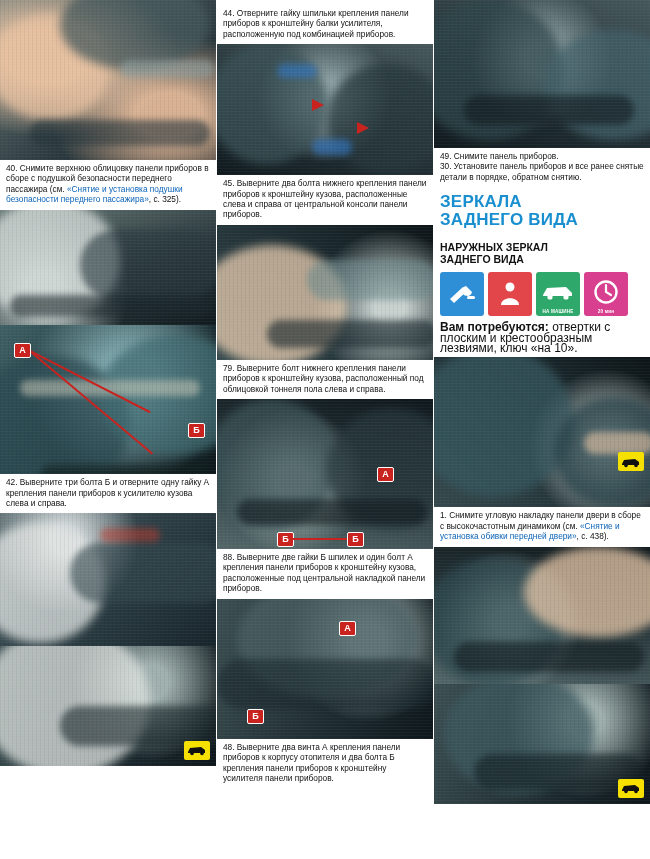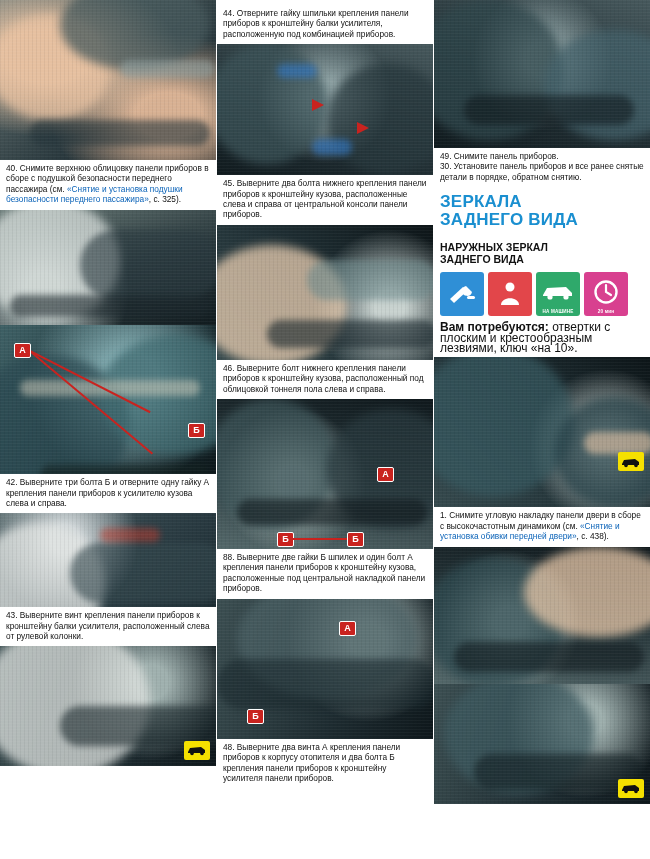--- a/index.html
+++ b/index.html
@@ -187,23 +187,20 @@
       <div class="capover">
         <span>42. Выверните три болта Б и отверните одну гайку А крепления панели приборов к усилителю кузова слева и справа.</span>
       </div>
     </div>
 
     <div class="photo ph-a" style="height:133px">
       <div class="blob" style="left:-25px;top:10px;width:130px;height:120px;background:#e3e6e4;"></div>
       <div class="streak" style="left:70px;top:30px;width:160px;height:60px;background:#33474d;"></div>
       <div class="streak" style="left:100px;top:15px;width:60px;height:14px;background:#c0392b;opacity:.5"></div>
       <div class="grain"></div>
-      <div class="capover">
-        <span>43. Выверните винт крепления панели приборов к кронштейну балки усилителя, расположенный слева от рулевой колонки.</span>
-      </div>
     </div>
 
     <div class="photo ph-b" style="height:120px">
       <div class="blob" style="left:-20px;top:-20px;width:170px;height:150px;background:#dfe3e0;"></div>
       <div class="streak" style="left:60px;top:60px;width:170px;height:40px;background:#1c2a2e;"></div>
       <div class="grain"></div>
       <div class="logo" style="right:6px;bottom:6px;">
         <svg width="20" height="12" viewBox="0 0 20 12">
             <path d="M1 8 L3 4 L14 3 L18 6 L18 9 L1 9 Z" fill="#111"></path>
             <circle cx="5" cy="9.5" r="1.8" fill="#111"></circle>
@@ -234,21 +231,21 @@
     </div>
 
     <div class="photo ph-e" style="height:135px">
       <div class="blob" style="left:-20px;top:20px;width:150px;height:120px;background:#e9cdb0;"></div>
       <div class="streak" style="left:90px;top:35px;width:130px;height:40px;background:#6e8a8c;"></div>
       <div class="streak" style="left:50px;top:95px;width:170px;height:28px;background:#16242a;"></div>
       <div class="grain"></div>
     </div>
 
     <div class="cap">
-      <span>46. Выверните болт нижнего крепления панели приборов к кронштейну кузова, расположенный под облицовкой тоннеля пола слева и справа.</span>
+      <span>79. Выверните болт нижнего крепления панели приборов к кронштейну кузова, расположенный под облицовкой тоннеля пола слева и справа.</span>
     </div>
 
     <div class="photo ph-f" style="height:150px">
       <div class="blob" style="left:-10px;top:0;width:130px;height:130px;background:#3c5458;"></div>
       <div class="blob" style="left:110px;top:10px;width:130px;height:120px;background:#27383d;"></div>
       <div class="streak" style="left:20px;top:100px;width:190px;height:26px;background:#10191d;"></div>
       <div class="grain"></div>
       <div class="mk" style="left:160px;top:68px;">А</div>
       <div class="mk" style="left:60px;top:133px;">Б</div>
       <div class="mk" style="left:130px;top:133px;">Б</div>

